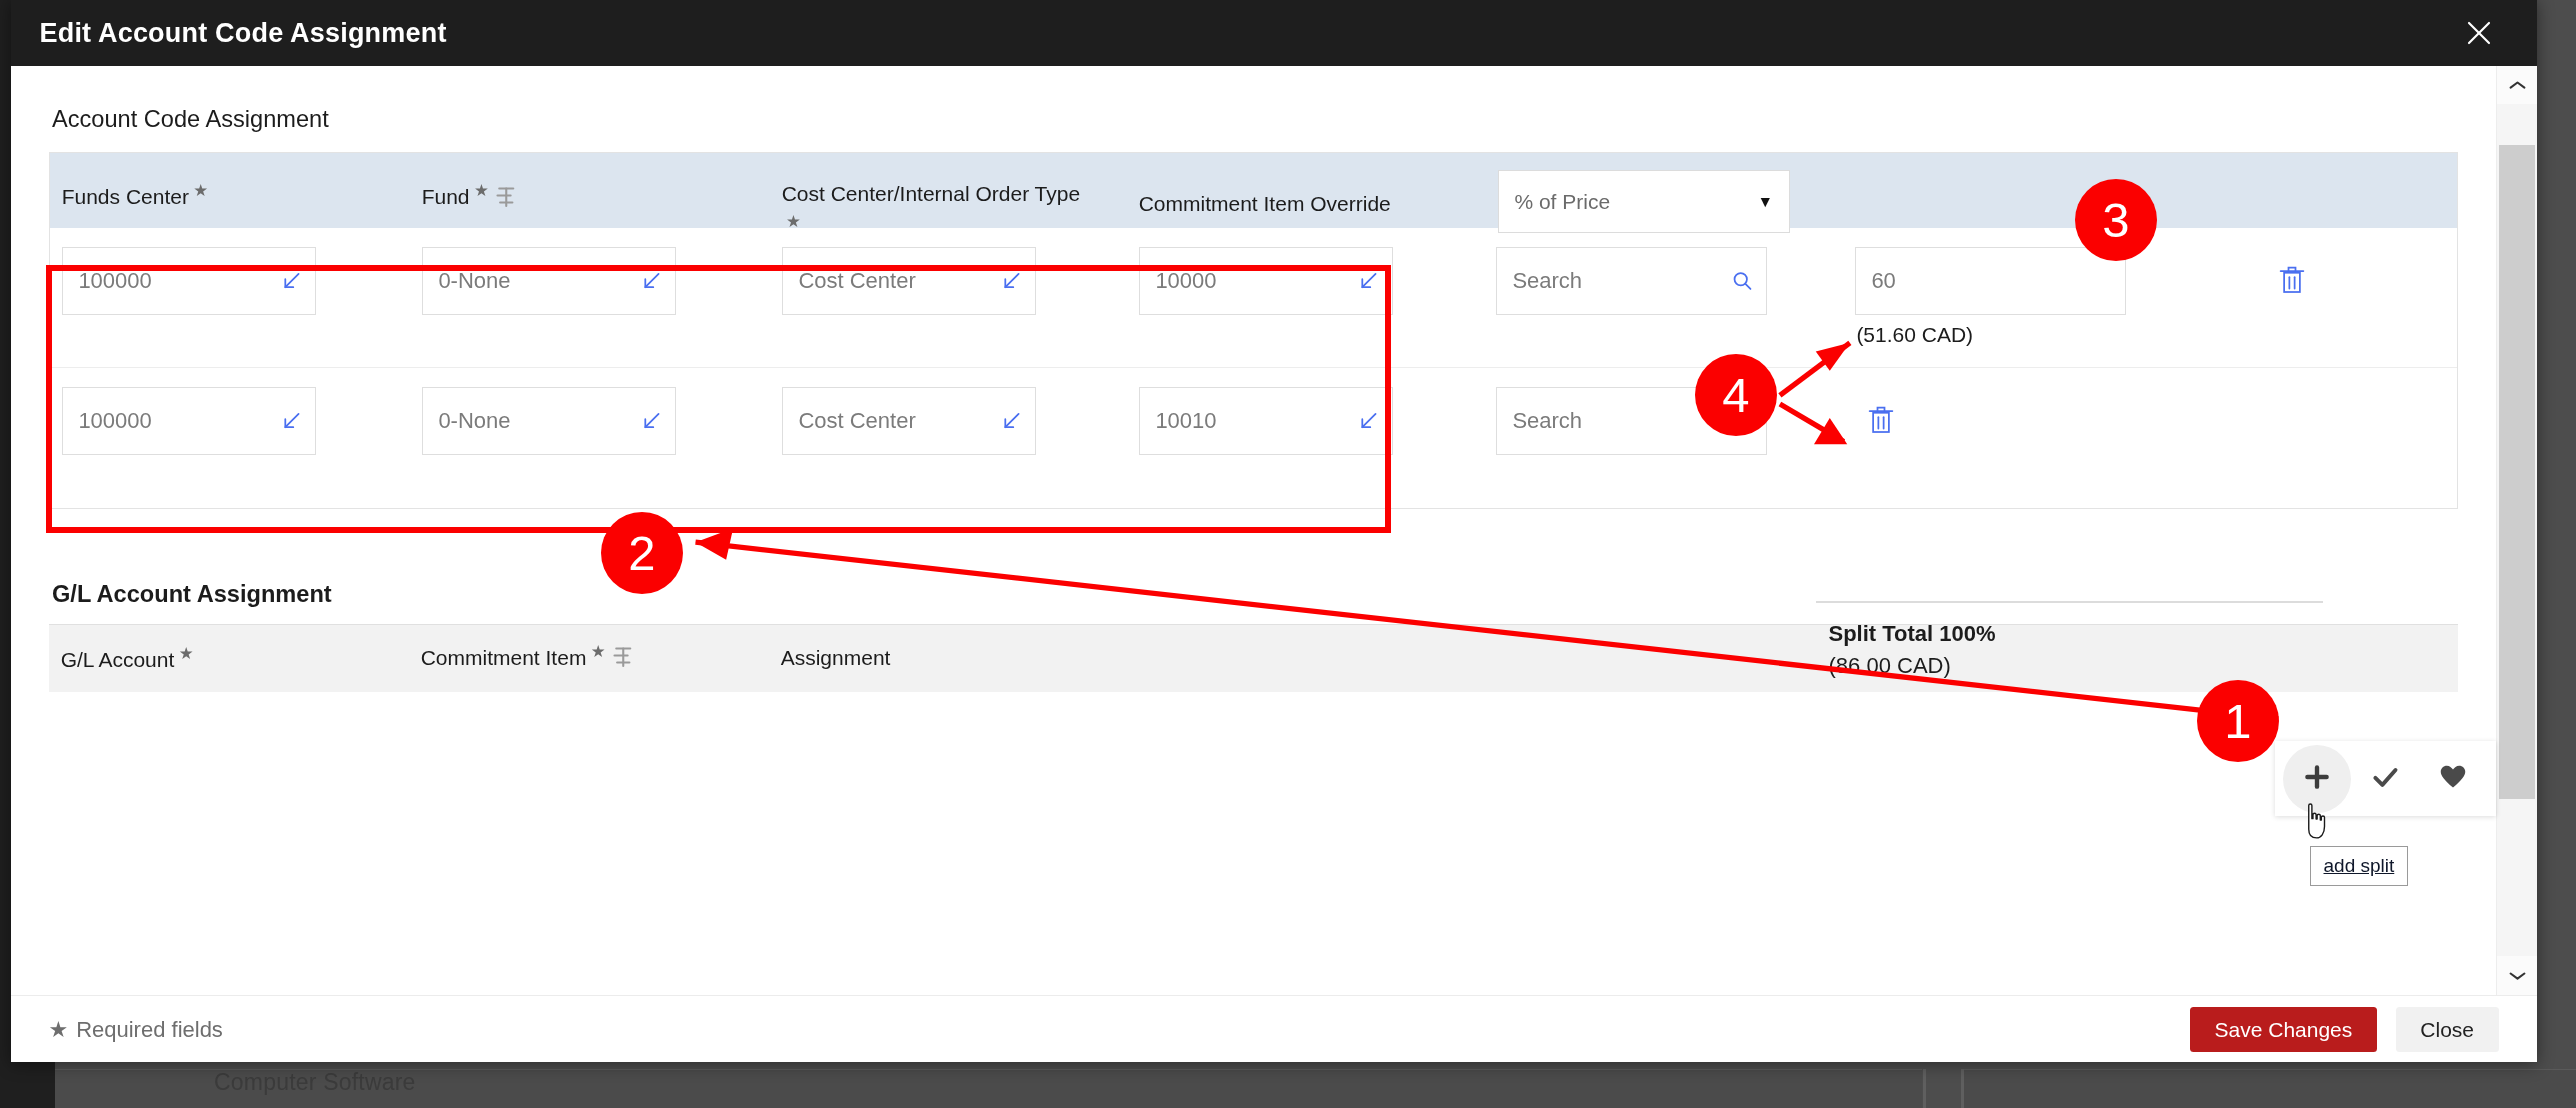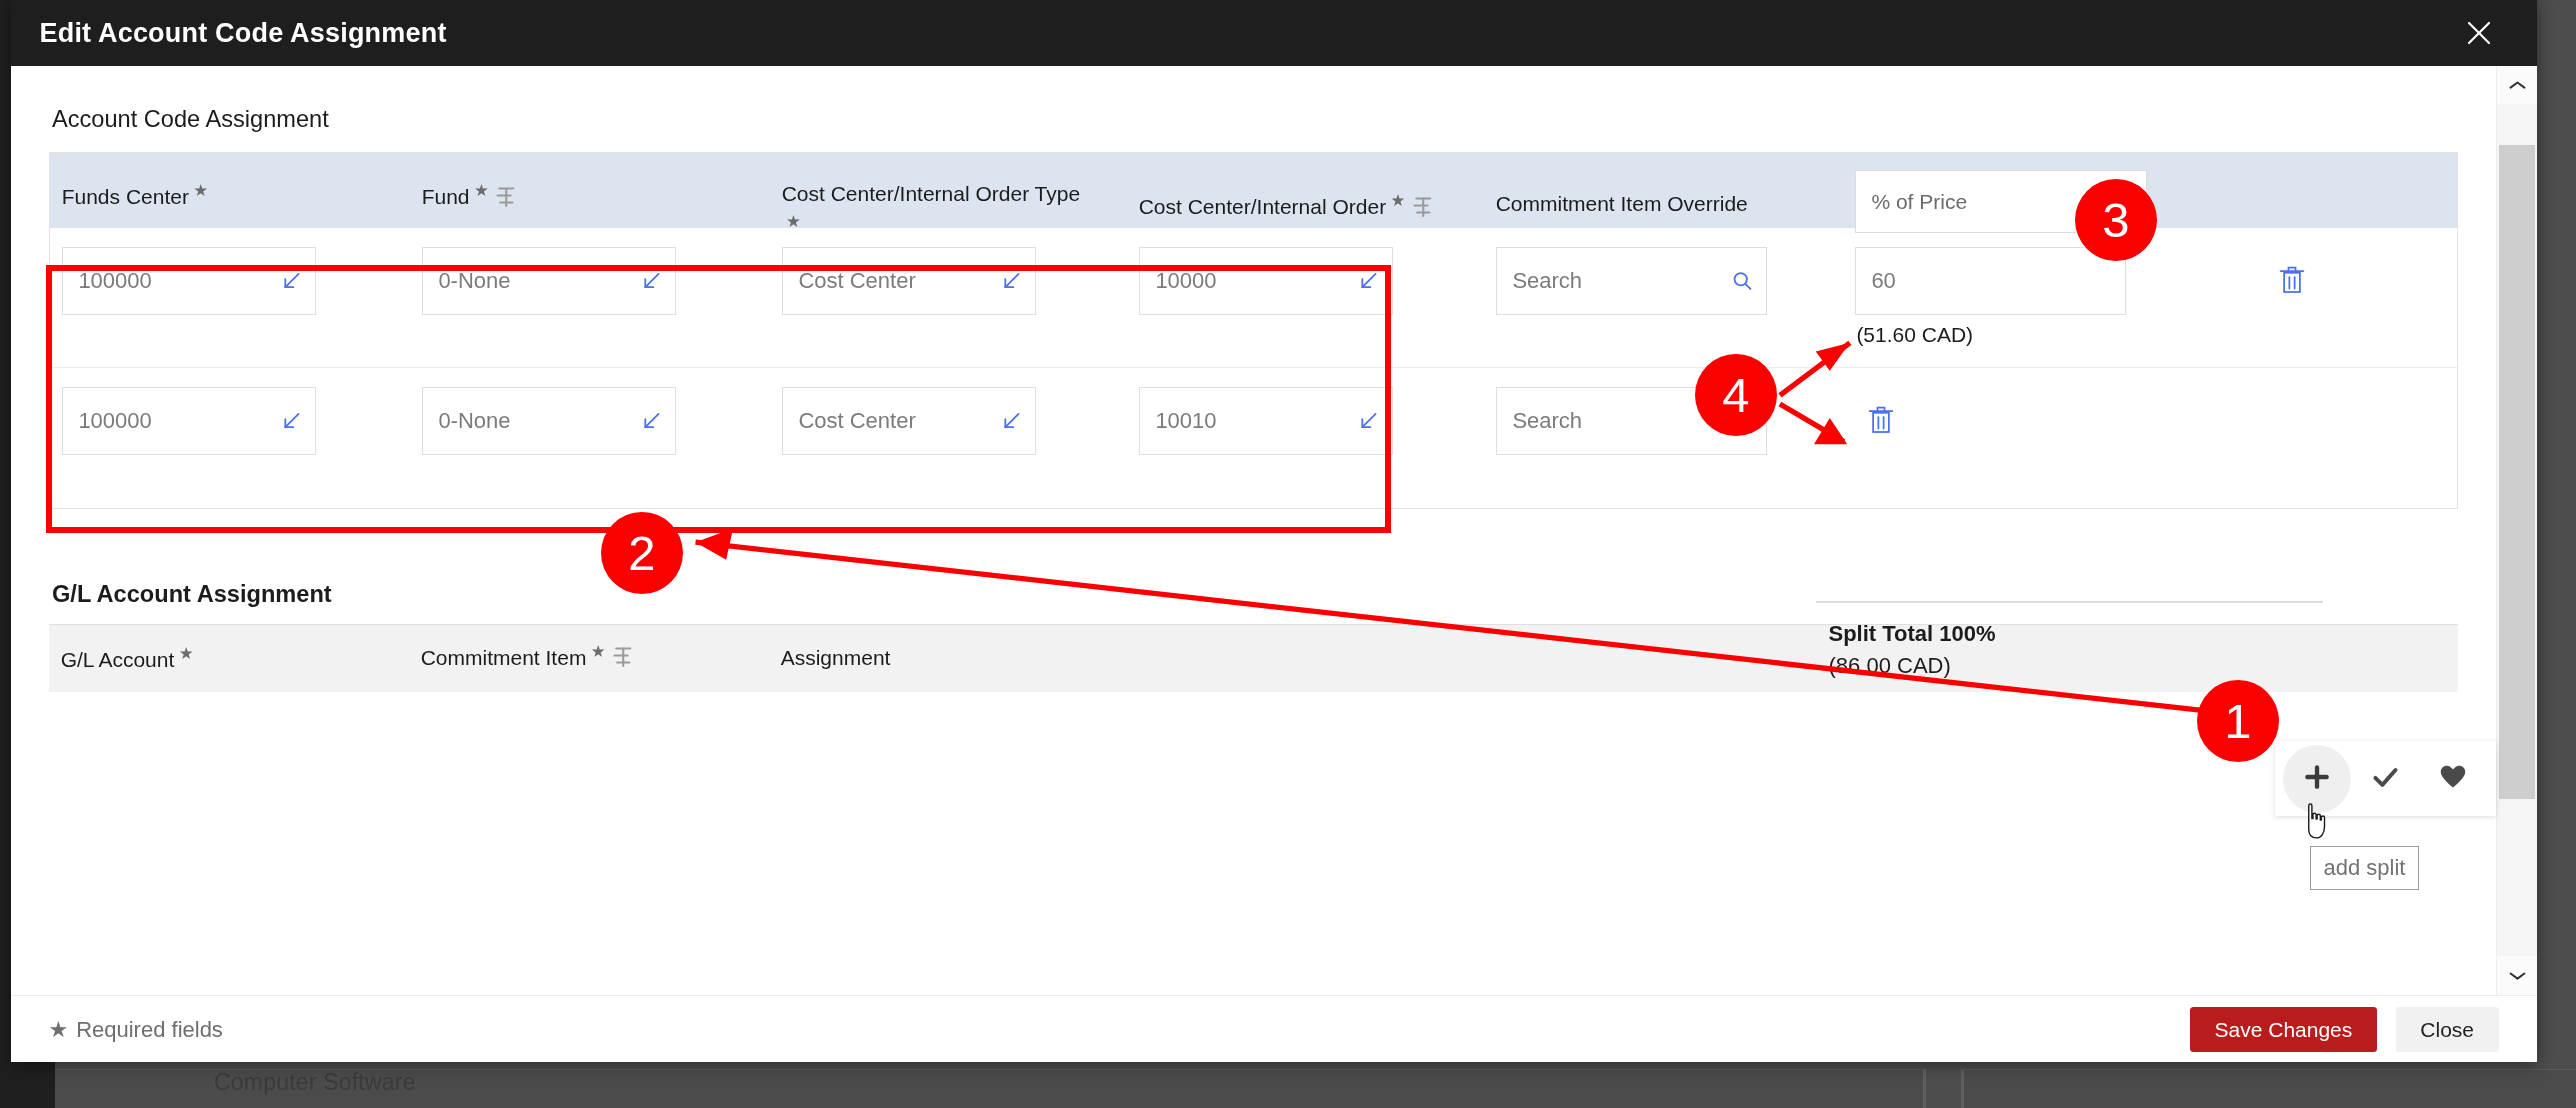--- a/index.html
+++ b/index.html
@@ -199,22 +199,23 @@
   .act {
     width: 68px; height: 68px; border-radius: 50%;
     display: flex; align-items: center; justify-content: center;
     cursor: pointer; color: #4a4a4a;
   }
   .act.hover { background: #efefef; }
   .act svg { width: 28px; height: 28px; }
   .tooltip {
     position: absolute; left: 2299px; top: 780px;
     border: 0.9px solid #9a9a9a; background: #fff;
-    font-size: 22px; color: #737373; padding: 7.9px 13px;
+    font-size: 19px; color: #0f172a; padding: 7.9px 13px;
     white-space: nowrap;
+    text-decoration: underline;
   }
   .cursor-hand {
     position: absolute; left: 2289px; top: 736px; width: 31.5px; height: 38px;
   }
 
   
   .gl-title { font-size: 23.6px; font-weight: bold; color: #1c1c1c; padding: 0 0 15.7px 3.5px; }
   .gl-head {
     display: flex; align-items: center; height: 68px;
     background: #f2f2f2; border-top: 0.9px solid #e0e0e0;
@@ -319,30 +320,20 @@
                 <line x1="4" y1="12" x2="19" y2="12"></line>
                 <line x1="7" y1="20" x2="21" y2="20"></line>
               </svg>
             </span>
           </div>
 
           <div class="th c3">
             <span>Cost Center/Internal Order Type</span><br><span class="req-star" style="vertical-align:baseline">★</span>
           </div>
 
-          <div class="th c4" style="padding-top:26px">
-            <span>Cost Center/Internal Order</span><span class="req-star">★</span><span class="filter-ic">
-              <svg viewBox="0 0 24 28" fill="none" stroke="#9a9a9a" stroke-width="2.4" stroke-linecap="round">
-                <line x1="6" y1="4" x2="22" y2="4"></line>
-                <line x1="14" y1="4" x2="14" y2="24"></line>
-                <line x1="4" y1="12" x2="19" y2="12"></line>
-                <line x1="7" y1="20" x2="21" y2="20"></line>
-              </svg>
-            </span>
-          </div>
 
           <div class="th c5" style="padding-top:26px">
             <span>Commitment Item Override</span>
           </div>
 
           <div class="th c6">
             <div class="sel-box">
               <span>% of Price</span>
               <span class="caret">▼</span>
             </div>

